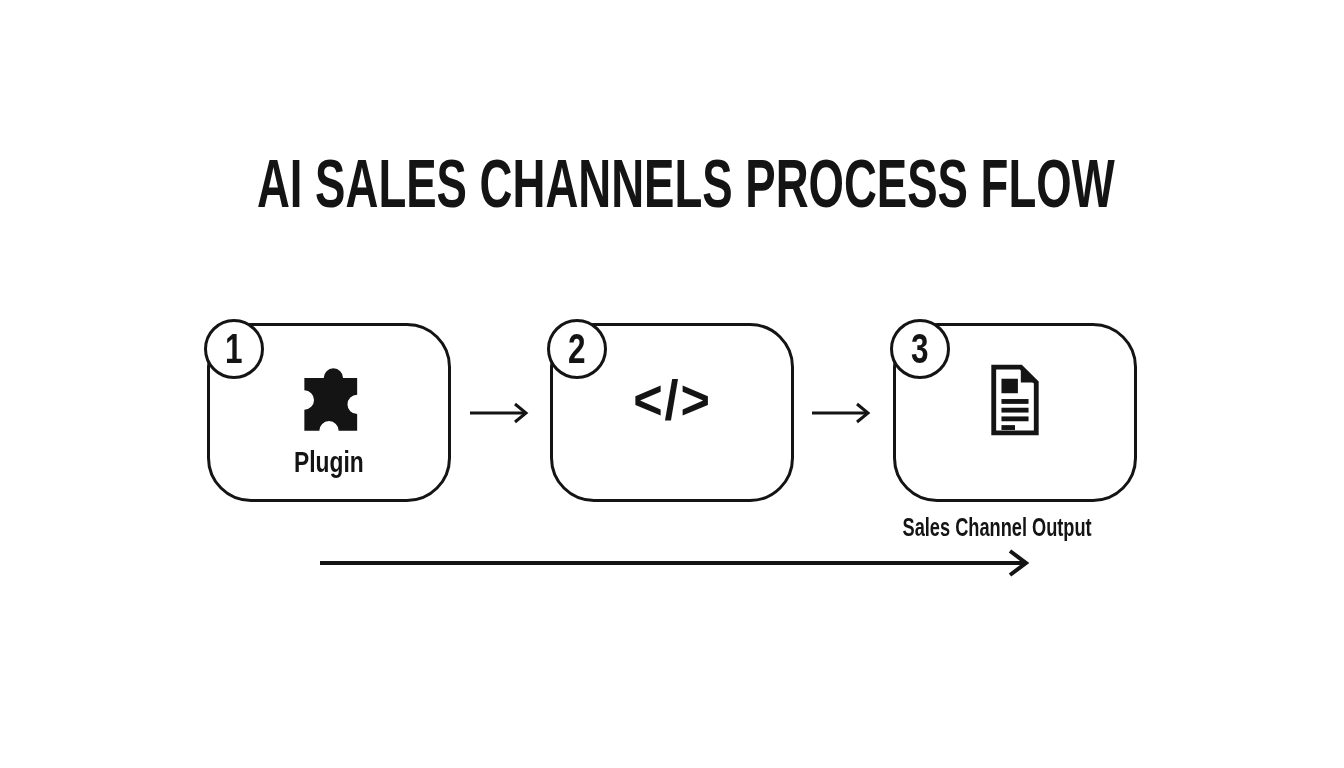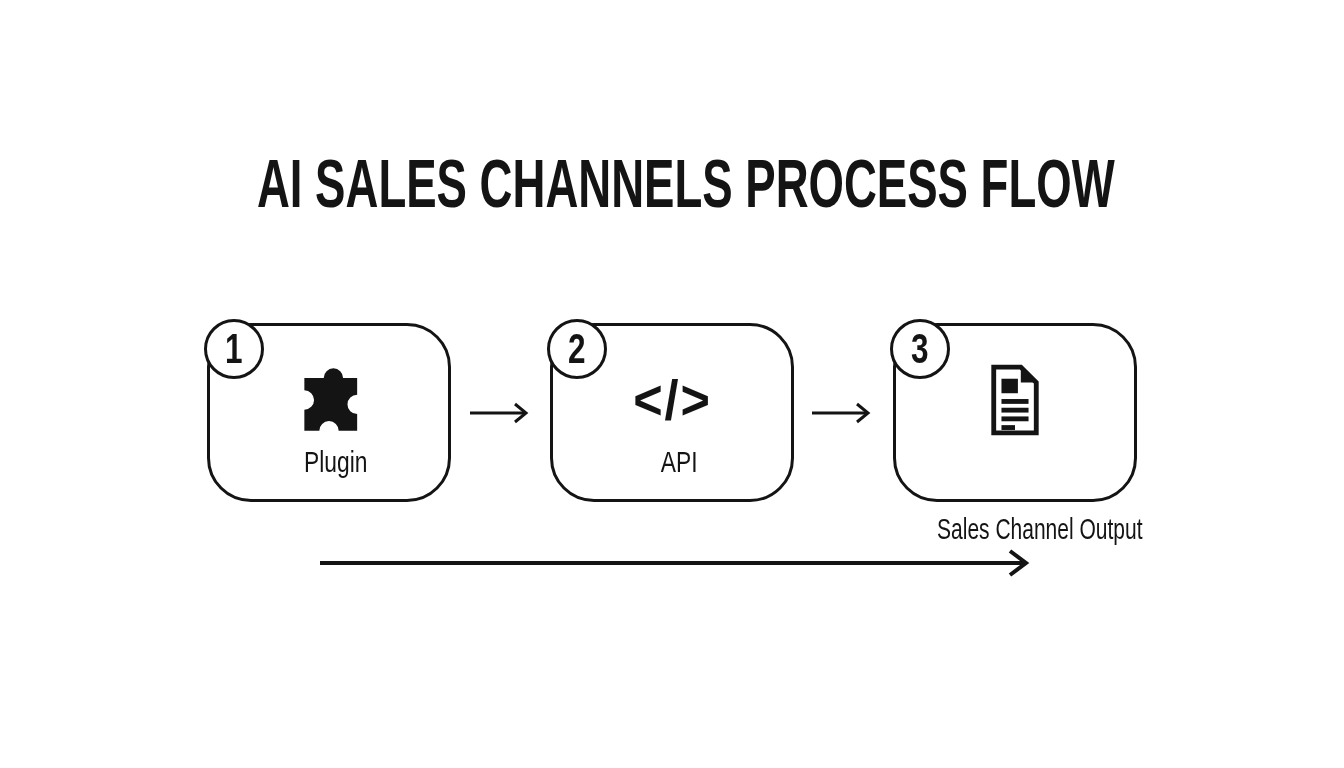--- a/index.html
+++ b/index.html
@@ -80,38 +80,37 @@
     letter-spacing: 2px;
     line-height: 56px;
   }
   .step-label {
     position: absolute;
     bottom: 20px;
     left: 0;
     width: 100%;
     text-align: center;
     font-size: 30px;
-    font-weight: normal;
-    padding-left: 7px;
+    font-weight: bold;
   }
   .step-label .cond { transform: scaleX(0.76); }
 
   .flow-arrow { position: absolute; }
   .flow-arrow-1 { left: 468px; top: 399px; }
   .flow-arrow-2 { left: 810px; top: 399px; }
   .output-arrow { left: 318px; top: 546px; }
 
   .output-caption {
     position: absolute;
-    left: 893px;
+    left: 862px;
     top: 512px;
     width: 244px;
     text-align: center;
-    font-size: 30px;
-    font-weight: normal;
+    font-size: 26px;
+    font-weight: bold;
   }
 </style>
 </head>
 <body>
 
 <div class="canvas">
 
   <h1 class="page-title"><span class="cond">AI SALES CHANNELS PROCESS FLOW</span></h1>
 
   <div class="step-box" style="left:207px">
@@ -131,21 +130,20 @@
     <polyline points="47,5 58,14 47,23" fill="none" stroke="#141414" stroke-width="3"></polyline>
   </svg>
 
   <div class="step-box" style="left:550px">
     <div class="badge">
         <span class="cond">2</span>
       </div>
     <div class="icon-wrap">
       <span class="code-glyph cond" style="transform:scaleX(0.9)">&lt;/&gt;</span>
     </div>
-    <div class="step-label"><span class="cond">API</span></div>
   </div>
 
   <svg class="flow-arrow flow-arrow-2" width="64" height="28" viewBox="0 0 64 28">
     <line x1="2" y1="14" x2="56" y2="14" stroke="#141414" stroke-width="3"></line>
     <polyline points="47,5 58,14 47,23" fill="none" stroke="#141414" stroke-width="3"></polyline>
   </svg>
 
   <div class="step-box" style="left:893px">
     <div class="badge">
         <span class="cond">3</span>

